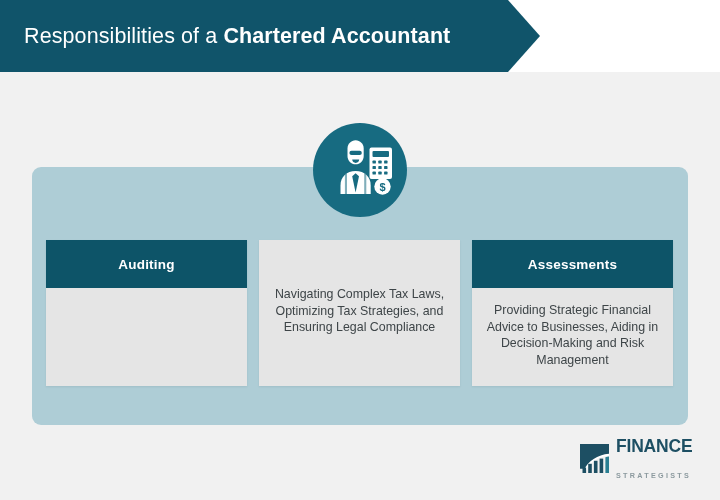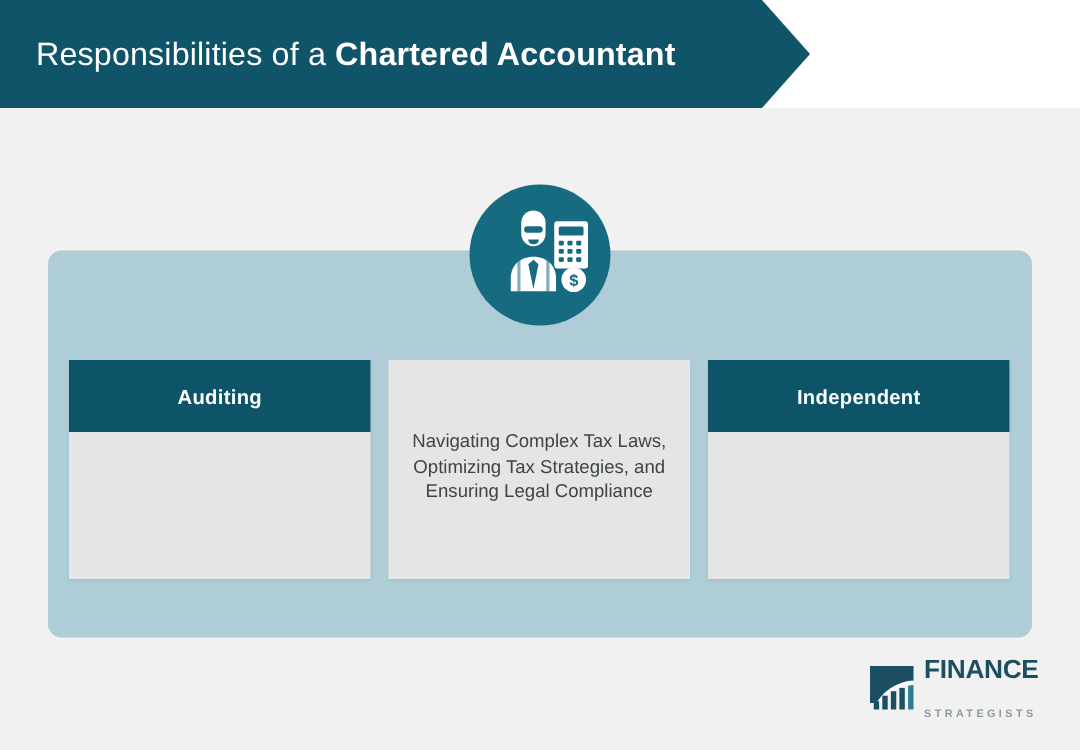--- a/index.html
+++ b/index.html
@@ -213,21 +213,22 @@
 
     <div class="card">
       <div class="card-header">Auditing</div>
     </div>
 
     <div class="card">
       <div class="card-body">Navigating Complex Tax Laws, Optimizing Tax Strategies, and Ensuring Legal Compliance</div>
     </div>
 
     <div class="card">
-      <div class="card-header">Independent</div>
+      <div class="card-header">Assessments</div>
+      <div class="card-body">Providing Strategic Financial Advice to Businesses, Aiding in Decision-Making and Risk Management</div>
     </div>
 
   </div>
 
   <div class="logo">
     <svg class="logo-mark" viewBox="0 0 33 33" aria-hidden="true">
       <path d="M2 2h29v10.5c-9.5 0.6-18.2 6.0-22.5 14.2H2z" fill="#1d4f63"></path>
       <path d="M31 13.8C20.6 14.6 11.6 20.6 7.6 29.4l-2.0-0.9C9.9 19.0 19.7 12.5 31 11.7z" fill="#ffffff"></path>
       <g fill="#1d4f63">
         <rect x="4.5" y="25.5" width="3.6" height="5.5"></rect>

